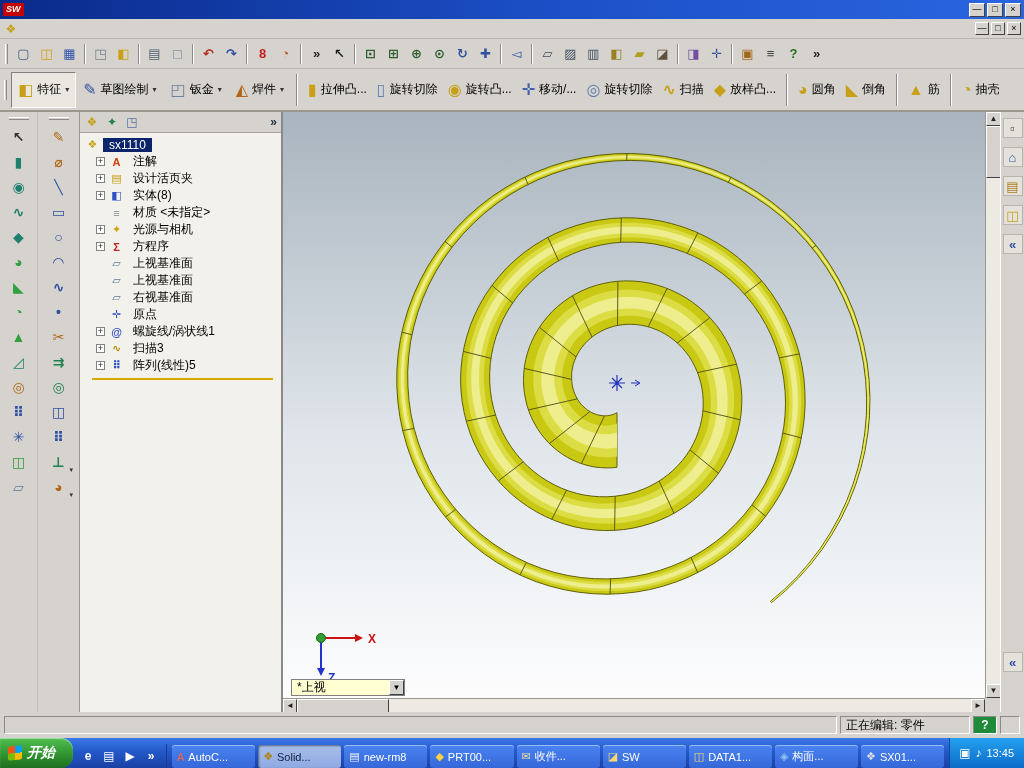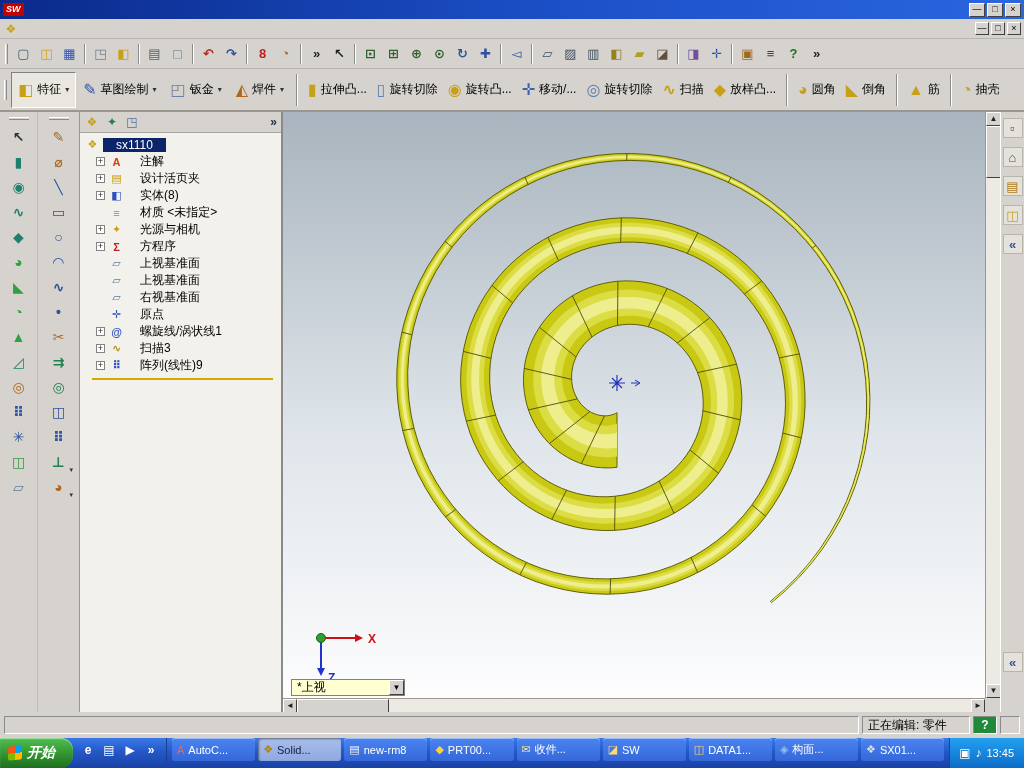--- a/index.html
+++ b/index.html
@@ -46,21 +46,21 @@
   .treepanel{position:absolute;left:80px;top:112px;width:203px;bottom:56px;background:#f2f1eb;border-right:2px solid #8a8a8a;display:flex;flex-direction:column}
   .thead{height:21px;background:#d6d3ce;border-bottom:1px solid #a8a5a0;display:flex;align-items:center;padding:0 4px;gap:4px}
   .thico{width:16px;text-align:center;font-size:12px;font-weight:bold}
   .thchev{margin-left:auto;font-size:12px;font-weight:bold;color:#234}
   .tbody{flex:1;padding-top:3px;overflow:hidden}
   .trow{display:flex;align-items:center;height:17px;padding-left:16px;white-space:nowrap}
   .trow.root{padding-left:5px}
   .texp{width:9px;min-width:9px;height:9px;border:1px solid #848284;background:#fff;font-size:9px;line-height:7px;text-align:center;margin-right:4px;color:#222}
   .texp.hidden{visibility:hidden}
   .tico{width:15px;min-width:15px;text-align:center;margin-right:3px;font-size:11px;font-weight:bold}
-  .tlabel{padding:0 13px}
+  .tlabel{padding:0 6px}
   .tlabel.sel{background:#0b246a;color:#fff}
   .rollback{border-top:2px solid #d4aa00;margin:4px 8px 0 12px}
 
   
   .viewport{position:absolute;left:283px;top:112px;width:702px;height:586px;background:linear-gradient(#a9b4be,#dfe5ea 55%,#fdfdfe);overflow:hidden}
   .viewport svg.model{position:absolute;left:0;top:0}
   .viewcombo{position:absolute;left:8px;bottom:2px;width:114px;height:17px;background:#ffffd2;border:1px solid #808080;display:flex;align-items:center;padding-left:5px;font-size:12px}
   .vcbtn{margin-left:auto;width:15px;height:15px;background:#d6d3ce;border:1px solid;border-color:#fff #404040 #404040 #fff;text-align:center;font-size:8px;line-height:13px}
   .triadbox{position:absolute;left:18px;bottom:10px}
 
@@ -77,26 +77,26 @@
 
   
   .taskpane{position:absolute;left:1000px;top:112px;width:24px;bottom:56px;background:#d6d3ce;border-left:1px solid #fff;display:flex;flex-direction:column;align-items:center;padding-top:6px;gap:9px}
   .tpicon{width:20px;height:20px;display:flex;align-items:center;justify-content:center;font-size:13px;font-weight:bold;border:1px solid #b8b5ae;background:#e4e2db}
   .tpbottom{margin-top:auto;margin-bottom:40px;display:flex;flex-direction:column;gap:8px;align-items:center}
 
   
   .statusbar{position:absolute;left:0;top:712px;width:1024px;height:26px;background:#d6d3ce;display:flex;align-items:center;gap:3px;padding:3px 4px}
   .sfield{height:18px;border:1px solid;border-color:#8a8a8a #fff #fff #8a8a8a;display:flex;align-items:center;padding:0 5px;font-size:12px}
   .sf1{flex:1}
-  .sf2{width:108px}
+  .sf2{width:130px}
   .sf3{width:24px;justify-content:center;color:#fff;background:#1f8a3a;font-weight:bold}
   .sf4{width:20px}
 
   
-  .taskbar{position:absolute;left:0;top:738px;width:1024px;height:30px;background:linear-gradient(#3a78e8,#2458c8 45%,#1941a5);display:flex;align-items:flex-start}
+  .taskbar{position:absolute;left:0;top:738px;width:1024px;height:30px;background:linear-gradient(#3a78e8,#2458c8 45%,#1941a5);display:flex;align-items:flex-end}
   .startbtn{height:30px;background:linear-gradient(#4fbf4f,#2f8f2f 60%,#1f6f1f);color:#fff;font-weight:bold;font-style:italic;font-size:14px;padding:0 18px 0 8px;border-radius:0 12px 12px 0;display:flex;align-items:center;gap:5px;box-shadow:inset 0 1px 1px rgba(255,255,255,.5)}
   .flag{width:14px;height:14px;border-radius:2px;background:conic-gradient(from 0deg,#00a1f1 0 25%,#ffbb00 0 50%,#7cbb00 0 75%,#f65314 0 100%);transform:skewY(-6deg)}
   .qlaunch{display:flex;align-items:center;gap:3px;padding:0 6px;border-right:1px solid #1a3d8f;height:24px}
   .qlicon{width:18px;height:18px;display:flex;align-items:center;justify-content:center;color:#fff;font-size:12px;font-weight:bold}
   .tasks{display:flex;gap:3px;flex:1;padding:0 5px;overflow:hidden}
   .taskbtn{flex:1;max-width:92px;height:23px;background:linear-gradient(#4a84f2,#3567d8);border-radius:3px;color:#fff;display:flex;align-items:center;gap:4px;padding:0 5px;font-size:11px;white-space:nowrap;overflow:hidden;box-shadow:inset 0 1px 0 rgba(255,255,255,.45)}
   .taskbtn.active{background:linear-gradient(#a8bdea,#8fa9e2);color:#102040;box-shadow:inset 1px 1px 2px rgba(0,0,0,.45)}
   .tbico{font-size:11px}
   .tray{height:30px;background:linear-gradient(#24a0f0,#0c6cc8);display:flex;align-items:center;gap:5px;padding:0 10px 0 9px;border-left:1px solid #0a4a9a;color:#fff}
   .trayicon{font-size:12px}
@@ -416,21 +416,21 @@
         <span class="tlabel">螺旋线/涡状线1</span>
       </div>
       <div class="trow">
         <span class="texp">+</span>
         <span class="tico" style="color: rgb(176, 144, 16);">∿</span>
         <span class="tlabel">扫描3</span>
       </div>
       <div class="trow">
         <span class="texp">+</span>
         <span class="tico" style="color: rgb(48, 80, 192);">⠿</span>
-        <span class="tlabel">阵列(线性)9</span>
+        <span class="tlabel">阵列(线性)5</span>
       </div>
       <div class="rollback"></div>
     </div>
 </div>
 
 <div class="viewport">
   <svg class="model" id="model-svg" width="702" height="586" viewBox="0 0 702 586">
       <path d="M334.0 355.3L328.5 355.8L323.0 355.9L317.4 355.6L311.8 355.0L306.3 353.9L300.7 352.4L295.3 350.5L289.9 348.2L284.7 345.5L279.6 342.4L274.8 339.0L270.1 335.1L265.7 330.9L261.6 326.4L257.8 321.6L254.3 316.4L251.2 311.0L248.4 305.4L246.0 299.5L244.0 293.4L242.5 287.1L241.4 280.7L240.7 274.2L240.5 267.6L240.8 260.9L241.5 254.3L242.7 247.6L244.5 241.0L246.6 234.5L249.3 228.2L252.4 222.0L256.0 216.0L260.0 210.2L264.5 204.7L269.3 199.4L274.6 194.5L280.2 190.0L286.2 185.8L292.5 182.0L299.1 178.7L305.9 175.8L313.0 173.4L320.3 171.5L327.7 170.1L335.3 169.2L343.0 168.9L350.7 169.1L358.5 169.8L366.2 171.1L373.8 173.0L381.4 175.4L388.8 178.4L396.0 181.9L403.0 185.9L409.7 190.4L416.2 195.4L422.3 200.9L428.0 206.9L433.4 213.2L438.3 220.0L442.7 227.2L446.7 234.6L450.1 242.4L453.0 250.5L455.3 258.8L457.1 267.3L458.2 275.9L458.8 284.6L458.7 293.4L458.0 302.3L456.7 311.1L454.7 319.8L452.1 328.4L448.9 336.9L445.1 345.2L440.7 353.2L435.8 360.9L430.2 368.3L424.1 375.4L417.5 382.0L410.4 388.2L402.9 393.9L394.9 399.0L386.6 403.7L377.9 407.7L368.9 411.1L359.6 413.9L350.1 416.1L340.4 417.6L330.6 418.4L320.7 418.5L310.8 417.9L300.9 416.7L291.0 414.7L281.3 412.0L271.8 408.6L262.4 404.5L253.4 399.8L244.6 394.4L236.2 388.4L228.2 381.8L220.6 374.6L213.6 366.8L207.1 358.5L201.1 349.8L195.8 340.6L191.1 331.0L187.0 321.1L183.7 310.8L181.1 300.3L179.2 289.6L178.0 278.8L177.6 267.8L178.0 256.8L179.2 245.8L181.2 234.8L183.9 224.0L187.4 213.3L191.7 202.9L196.7 192.7L202.4 182.9L208.9 173.5L216.0 164.5L223.7 155.9L232.1 148.0L241.1 140.6L250.6 133.8L260.6 127.7L271.0 122.2L281.9 117.5L293.1 113.6L304.5 110.4L316.3 108.1L328.2 106.5L340.2 105.8L352.4 106.0L364.5 107.0L376.6 108.8L388.5 111.6L400.3 115.1L411.9 119.5L423.1 124.8L434.0 130.8L444.5 137.6L454.6 145.2L464.1 153.4L473.0 162.4L481.4 172.0L489.0 182.2L496.0 193.0L502.2 204.2L507.6 216.0L512.2 228.1L516.0 240.5L518.9 253.3L520.9 266.2L521.9 279.4L522.1 292.6L521.3 305.8L519.6 319.0L517.0 332.1L513.4 345.0L508.9 357.7L503.5 370.1L497.3 382.2L490.1 393.8L482.2 404.9L473.5 415.5L464.0 425.4L453.8 434.7L442.9 443.3L431.4 451.2L419.3 458.2L406.8 464.4L393.7 469.7L380.3 474.1L366.6 477.6L352.6 480.1L338.4 481.6L324.1 482.2L309.8 481.7L295.4 480.2L281.2 477.7L267.1 474.2L253.2 469.7L239.7 464.2L226.5 457.7L213.8 450.4L201.6 442.1L189.9 432.9L178.9 423.0L168.6 412.2L159.0 400.7L150.2 388.5L142.3 375.7L135.2 362.3L129.1 348.4L124.0 334.1L119.9 319.4L116.8 304.4L114.8 289.1L113.8 273.7L113.9 258.3L115.1 242.8L117.4 227.4L120.8 212.1L125.3 197.1L130.8 182.4L137.4 168.0L144.9 154.1L153.5 140.8L163.0 128.0L173.4 115.9L184.7 104.5L196.8 93.9L209.6 84.1L223.2 75.2L237.3 67.3L252.1 60.4L267.3 54.5L283.0 49.6L299.0 45.9L315.2 43.3L331.7 41.8L348.3 41.5L364.9 42.4L381.5 44.4L397.9 47.6L414.1 52.0L430.1 57.5L445.6 64.1L460.7 71.8L475.3 80.6L489.2 90.4L502.5 101.2L515.0 112.9L526.7 125.6L537.5 139.0L547.3 153.2L556.2 168.1L564.0 183.7L570.8 199.8L576.4 216.4L580.8 233.4L584.1 250.7L586.1 268.2L586.9 285.9L586.5 303.7L584.8 321.5L581.9 339.1L577.7 356.5L572.3 373.7L565.7 390.4L557.9 406.8L548.9 422.5L538.9 437.7L527.7 452.2L515.6 465.8L502.5 478.7L488.5 490.6L487.5 489.3L501.4 477.4L514.3 464.6L526.3 450.9L537.3 436.5L547.1 421.3L555.9 405.6L563.5 389.4L569.9 372.7L575.1 355.7L579.1 338.4L581.8 320.9L583.4 303.4L583.6 285.8L582.7 268.4L580.5 251.1L577.1 234.0L572.6 217.4L566.9 201.1L560.1 185.3L552.3 170.1L543.4 155.5L533.6 141.7L522.8 128.6L511.3 116.3L498.9 105.0L485.8 94.5L472.0 85.1L457.7 76.6L442.9 69.3L427.7 63.0L412.1 57.8L396.2 53.7L380.2 50.8L364.0 49.0L347.9 48.4L331.8 48.9L315.8 50.5L300.1 53.2L284.6 57.0L269.5 61.9L254.9 67.8L240.7 74.7L227.1 82.5L214.2 91.2L202.0 100.8L190.5 111.2L179.8 122.3L169.9 134.1L161.0 146.4L152.9 159.4L145.9 172.8L139.8 186.6L134.7 200.8L130.7 215.2L127.6 229.8L125.7 244.5L124.7 259.2L124.9 274.0L126.0 288.6L128.1 303.0L131.3 317.2L135.4 331.0L140.5 344.5L146.4 357.6L153.3 370.1L161.0 382.0L169.4 393.4L178.6 404.0L188.5 414.0L199.0 423.2L210.0 431.6L221.6 439.1L233.7 445.8L246.1 451.6L258.8 456.5L271.8 460.5L284.9 463.5L298.2 465.6L311.5 466.7L324.9 466.9L338.1 466.2L351.2 464.5L364.0 462.0L376.6 458.5L388.9 454.2L400.8 449.1L412.2 443.2L423.1 436.5L433.5 429.1L443.3 421.0L452.4 412.3L460.9 403.1L468.6 393.3L475.6 383.0L481.9 372.3L487.3 361.3L491.9 350.0L495.7 338.4L498.7 326.7L500.8 314.9L502.1 303.0L502.5 291.1L502.1 279.2L500.8 267.5L498.8 256.0L495.9 244.7L492.3 233.7L488.0 223.0L482.9 212.7L477.1 202.9L470.7 193.5L463.7 184.7L456.2 176.4L448.1 168.7L439.6 161.7L430.6 155.3L421.2 149.6L411.6 144.6L401.6 140.3L391.5 136.8L381.2 134.0L370.8 131.9L360.3 130.6L349.8 130.1L339.4 130.2L329.0 131.1L318.9 132.8L308.9 135.1L299.2 138.1L289.7 141.8L280.6 146.0L271.9 150.9L263.7 156.4L255.8 162.4L248.5 168.9L241.7 175.8L235.4 183.2L229.7 190.9L224.6 198.9L220.1 207.3L216.3 215.9L213.1 224.6L210.5 233.5L208.6 242.5L207.3 251.6L206.7 260.7L206.7 269.7L207.3 278.6L208.6 287.4L210.5 296.0L213.0 304.4L216.0 312.6L219.6 320.4L223.7 328.0L228.3 335.1L233.3 341.9L238.8 348.3L244.6 354.2L250.8 359.6L257.4 364.5L264.2 368.9L271.2 372.8L278.5 376.2L285.9 379.0L293.4 381.3L301.0 383.0L308.7 384.1L316.3 384.7L323.9 384.8L331.4 384.3L338.8 383.3L346.1 381.8L353.2 379.8L360.0 377.3L366.6 374.3L372.9 371.0L378.9 367.2L384.6 363.0L389.9 358.5L394.8 353.7L399.3 348.6L403.4 343.2L407.1 337.6L410.3 331.8L413.1 325.8L415.4 319.7L417.3 313.6L418.7 307.3L419.7 301.1L420.2 294.9L420.2 288.7L419.8 282.6L419.0 276.6L417.8 270.7L416.1 265.0L414.1 259.5L411.7 254.2L409.0 249.1L406.0 244.3L402.6 239.8L399.0 235.6L395.1 231.7L391.1 228.2L386.8 225.0L382.3 222.1L377.7 219.6L373.0 217.5L368.3 215.7L363.4 214.3L358.6 213.3L353.7 212.6L348.9 212.3L344.1 212.3L339.4 212.7L334.8 213.4L330.3 214.4L326.0 215.8L321.8 217.4L317.9 219.3L314.1 221.5L310.6 223.8L307.3 226.4L304.2 229.2L301.4 232.2L298.9 235.3L296.6 238.5L294.6 241.9L292.9 245.3L291.5 248.8L290.3 252.3L289.5 255.9L288.9 259.4L288.6 262.9L288.6 266.3L288.8 269.7L289.2 273.0L289.9 276.2L290.8 279.3L291.9 282.2L293.3 285.0L294.7 287.6L296.4 290.0L298.2 292.3L300.1 294.3L302.2 296.2L304.3 297.9L306.5 299.3L308.7 300.6L311.0 301.6L313.4 302.5L315.7 303.1L318.0 303.5L320.2 303.8L322.5 303.8L324.6 303.7L326.7 303.4L328.7 302.9L330.6 302.3L332.3 301.6L334.0 300.7Z" fill="#c9c914" stroke="#5f5f08" stroke-width="1"></path>
       <path d="M334.0 344.4L329.3 345.0L324.5 345.2L319.7 345.1L314.8 344.7L309.9 343.8L305.1 342.7L300.3 341.2L295.5 339.3L290.9 337.0L286.4 334.4L282.0 331.5L277.9 328.2L273.9 324.6L270.2 320.7L266.7 316.5L263.5 312.0L260.6 307.3L258.0 302.3L255.8 297.1L253.9 291.7L252.4 286.1L251.3 280.4L250.5 274.6L250.2 268.7L250.4 262.7L250.9 256.7L251.9 250.7L253.3 244.7L255.2 238.8L257.5 233.0L260.2 227.3L263.4 221.8L266.9 216.5L270.9 211.4L275.2 206.6L279.9 202.0L285.0 197.8L290.4 193.9L296.1 190.4L302.1 187.2L308.3 184.5L314.8 182.2L321.4 180.3L328.2 179.0L335.2 178.1L342.3 177.6L349.4 177.7L356.5 178.3L363.7 179.4L370.8 181.1L377.8 183.2L384.7 185.8L391.4 189.0L397.9 192.6L404.3 196.7L410.3 201.3L416.0 206.4L421.5 211.8L426.5 217.7L431.2 224.0L435.4 230.6L439.1 237.5L442.4 244.8L445.2 252.3L447.5 260.0L449.2 268.0L450.4 276.0L451.0 284.2L451.0 292.5L450.4 300.8L449.3 309.1L447.5 317.3L445.2 325.5L442.2 333.5L438.7 341.3L434.7 348.9L430.0 356.3L424.9 363.3L419.2 370.0L413.0 376.3L406.3 382.2L399.2 387.7L391.7 392.7L383.8 397.1L375.6 401.0L367.1 404.4L358.3 407.1L349.3 409.2L340.1 410.7L330.8 411.6L321.4 411.8L311.9 411.3L302.4 410.2L293.0 408.3L283.7 405.8L274.6 402.7L265.6 398.9L256.9 394.4L248.5 389.3L240.4 383.6L232.7 377.3L225.4 370.5L218.6 363.1L212.3 355.2L206.5 346.9L201.4 338.1L196.8 328.9L192.8 319.4L189.5 309.6L186.9 299.5L185.0 289.2L183.9 278.7L183.4 268.2L183.8 257.5L184.8 246.9L186.7 236.3L189.2 225.9L192.5 215.6L196.6 205.5L201.4 195.6L206.9 186.1L213.0 176.9L219.9 168.2L227.3 159.9L235.4 152.1L244.0 144.9L253.2 138.3L262.8 132.3L272.9 127.0L283.4 122.4L294.3 118.5L305.4 115.3L316.8 113.0L328.4 111.4L340.1 110.7L351.8 110.8L363.6 111.7L375.4 113.5L387.1 116.1L398.5 119.5L409.8 123.7L420.8 128.7L431.5 134.6L441.8 141.1L451.6 148.5L460.9 156.5L469.7 165.2L477.9 174.5L485.4 184.5L492.2 195.0L498.3 205.9L503.7 217.4L508.3 229.2L512.0 241.4L514.9 253.8L516.9 266.5L518.0 279.3L518.2 292.3L517.5 305.2L515.9 318.2L513.3 331.0L509.9 343.7L505.5 356.2L500.3 368.4L494.2 380.2L487.2 391.6L479.5 402.6L470.9 413.0L461.7 422.8L451.7 432.0L441.0 440.5L429.7 448.2L417.9 455.2L405.6 461.3L392.8 466.6L379.6 471.0L366.1 474.5L352.3 477.0L338.4 478.5L324.3 479.1L310.1 478.7L296.0 477.3L281.9 474.8L268.0 471.4L254.4 467.0L241.0 461.7L227.9 455.4L215.4 448.1L203.3 440.0L191.7 431.0L180.8 421.2L170.6 410.6L161.1 399.2L152.4 387.2L144.5 374.6L137.5 361.4L131.4 347.6L126.3 333.5L122.2 318.9L119.1 304.1L117.0 289.0L116.0 273.8L116.1 258.5L117.2 243.1L119.5 227.9L122.8 212.7L127.2 197.8L132.6 183.2L139.1 169.0L146.5 155.2L155.0 141.9L164.4 129.2L174.7 117.2L185.9 105.8L197.8 95.3L210.5 85.5L224.0 76.7L238.0 68.8L252.6 61.9L267.7 56.0L283.3 51.1L299.2 47.4L315.4 44.7L331.7 43.2L348.2 42.9L364.7 43.7L381.2 45.7L397.6 48.8L413.7 53.1L429.6 58.6L445.1 65.1L460.1 72.8L474.6 81.5L488.5 91.2L501.7 101.9L514.2 113.6L525.9 126.2L536.7 139.5L546.6 153.7L555.4 168.5L563.3 184.0L570.0 200.1L575.6 216.6L580.1 233.5L583.4 250.8L585.4 268.3L586.3 285.9L585.9 303.7L584.2 321.4L581.3 339.0L577.2 356.4L571.8 373.5L565.2 390.2L557.5 406.5L548.6 422.3L538.5 437.5L527.5 451.9L515.3 465.6L502.3 478.4L488.3 490.4L487.7 489.6L501.6 477.6L514.6 464.8L526.6 451.1L537.6 436.7L547.5 421.6L556.3 405.9L563.9 389.6L570.4 372.9L575.6 355.9L579.6 338.5L582.4 321.0L584.0 303.5L584.3 285.9L583.4 268.4L581.2 251.0L577.9 233.9L573.4 217.2L567.7 200.8L560.9 185.0L553.1 169.7L544.2 155.1L534.4 141.1L523.6 128.0L512.0 115.6L499.6 104.2L486.5 93.7L472.7 84.2L458.3 75.7L443.4 68.2L428.1 61.9L412.5 56.6L396.6 52.5L380.4 49.5L364.2 47.7L348.0 47.0L331.8 47.5L315.7 49.1L299.8 51.8L284.3 55.6L269.1 60.4L254.3 66.3L240.0 73.2L226.3 81.1L213.3 89.8L200.9 99.4L189.3 109.8L178.5 121.0L168.5 132.8L159.5 145.3L151.3 158.3L144.2 171.8L138.0 185.8L132.8 200.0L128.7 214.6L125.6 229.3L123.6 244.1L122.6 259.0L122.6 273.9L123.7 288.7L125.9 303.3L129.0 317.6L133.1 331.6L138.2 345.3L144.2 358.5L151.1 371.2L158.8 383.3L167.3 394.8L176.6 405.7L186.6 415.8L197.2 425.1L208.4 433.7L220.1 441.4L232.2 448.2L244.8 454.1L257.7 459.1L270.8 463.2L284.2 466.3L297.7 468.5L311.2 469.7L324.7 470.0L338.2 469.3L351.5 467.6L364.6 465.1L377.4 461.6L389.9 457.3L402.0 452.1L413.6 446.2L424.8 439.4L435.4 431.9L445.4 423.8L454.7 414.9L463.4 405.5L471.4 395.6L478.5 385.2L485.0 374.3L490.6 363.1L495.3 351.6L499.3 339.8L502.3 327.8L504.6 315.7L505.9 303.5L506.4 291.4L506.0 279.2L504.8 267.3L502.8 255.4L499.9 243.8L496.3 232.5L491.9 221.6L486.8 211.0L480.9 200.9L474.4 191.3L467.3 182.2L459.6 173.6L451.3 165.7L442.6 158.4L433.4 151.8L423.8 145.9L413.9 140.6L403.7 136.2L393.3 132.5L382.6 129.5L371.9 127.3L361.1 125.9L350.3 125.2L339.5 125.4L328.9 126.2L318.3 127.8L308.0 130.2L297.9 133.2L288.2 136.9L278.7 141.3L269.7 146.3L261.0 151.9L252.9 158.0L245.2 164.7L238.1 171.8L231.5 179.4L225.5 187.4L220.2 195.7L215.4 204.4L211.4 213.3L207.9 222.4L205.2 231.6L203.1 241.0L201.7 250.4L200.9 259.9L200.9 269.3L201.5 278.6L202.7 287.9L204.6 296.9L207.1 305.7L210.2 314.3L213.9 322.6L218.1 330.5L222.8 338.1L228.1 345.2L233.7 352.0L239.8 358.2L246.3 364.0L253.1 369.3L260.3 374.0L267.6 378.2L275.3 381.9L283.1 384.9L291.0 387.4L299.0 389.3L307.1 390.6L315.2 391.4L323.3 391.5L331.3 391.1L339.2 390.2L346.9 388.6L354.4 386.6L361.8 384.0L368.9 381.0L375.6 377.5L382.1 373.6L388.2 369.2L394.0 364.4L399.3 359.3L404.3 353.9L408.8 348.2L412.8 342.2L416.4 336.1L419.5 329.7L422.1 323.2L424.3 316.5L425.9 309.8L427.1 303.1L427.7 296.4L427.9 289.6L427.6 283.0L426.9 276.4L425.6 270.0L424.0 263.7L421.9 257.7L419.4 251.8L416.5 246.2L413.3 240.9L409.8 235.9L405.9 231.2L401.7 226.8L397.3 222.7L392.7 219.1L387.8 215.8L382.8 212.9L377.6 210.3L372.4 208.2L367.0 206.5L361.6 205.2L356.2 204.3L350.8 203.8L345.4 203.7L340.1 203.9L334.9 204.6L329.8 205.6L324.8 206.9L320.1 208.6L315.5 210.6L311.1 212.9L306.9 215.5L303.0 218.3L299.4 221.4L296.0 224.7L292.9 228.1L290.2 231.8L287.7 235.5L285.5 239.4L283.7 243.4L282.1 247.5L280.9 251.6L280.0 255.7L279.4 259.8L279.1 263.9L279.2 268.0L279.5 271.9L280.1 275.8L280.9 279.5L282.0 283.2L283.4 286.6L285.0 290.0L286.8 293.1L288.8 296.0L291.0 298.8L293.3 301.3L295.8 303.6L298.3 305.7L301.0 307.5L303.8 309.1L306.6 310.5L309.5 311.6L312.4 312.5L315.2 313.1L318.1 313.5L320.9 313.7L323.7 313.7L326.4 313.5L329.1 313.0L331.6 312.4L334.0 311.6Z" fill="#dcdc45" stroke="none"></path>
       <path d="M334.0 335.4L329.9 336.0L325.8 336.4L321.5 336.4L317.3 336.1L313.0 335.6L308.7 334.7L304.4 333.4L300.2 331.9L296.0 330.0L292.0 327.8L288.0 325.3L284.2 322.5L280.6 319.4L277.2 316.0L274.0 312.3L271.0 308.4L268.3 304.2L265.9 299.8L263.8 295.1L262.0 290.3L260.5 285.3L259.4 280.2L258.7 274.9L258.3 269.5L258.3 264.1L258.7 258.7L259.5 253.2L260.7 247.7L262.3 242.3L264.3 237.0L266.7 231.8L269.5 226.7L272.6 221.8L276.2 217.0L280.1 212.5L284.4 208.3L289.0 204.3L293.9 200.6L299.1 197.3L304.5 194.3L310.3 191.7L316.2 189.5L322.4 187.7L328.7 186.3L335.1 185.3L341.7 184.9L348.3 184.9L355.0 185.3L361.6 186.3L368.2 187.7L374.8 189.6L381.3 192.0L387.6 194.9L393.8 198.2L399.7 202.0L405.5 206.2L410.9 210.9L416.0 215.9L420.8 221.4L425.3 227.2L429.3 233.4L432.9 239.9L436.1 246.7L438.8 253.8L441.0 261.0L442.7 268.5L443.9 276.1L444.6 283.9L444.7 291.7L444.2 299.6L443.2 307.4L441.6 315.3L439.4 323.0L436.7 330.6L433.4 338.1L429.6 345.4L425.3 352.4L420.4 359.2L415.1 365.6L409.2 371.7L402.9 377.3L396.2 382.6L389.1 387.4L381.6 391.7L373.8 395.5L365.6 398.8L357.2 401.5L348.6 403.6L339.8 405.1L330.9 406.0L321.9 406.2L312.8 405.8L303.7 404.8L294.7 403.1L285.7 400.8L276.9 397.8L268.3 394.2L259.9 390.0L251.7 385.1L243.9 379.7L236.5 373.7L229.4 367.1L222.8 360.0L216.6 352.5L211.0 344.4L206.0 336.0L201.5 327.2L197.6 318.0L194.4 308.5L191.8 298.8L189.9 288.8L188.7 278.7L188.2 268.5L188.5 258.2L189.5 247.9L191.2 237.6L193.6 227.5L196.8 217.4L200.7 207.6L205.2 198.0L210.5 188.7L216.5 179.8L223.1 171.3L230.3 163.2L238.1 155.6L246.5 148.5L255.4 142.0L264.7 136.1L274.5 130.9L284.7 126.4L295.3 122.5L306.1 119.4L317.2 117.1L328.5 115.5L339.9 114.7L351.4 114.8L362.9 115.6L374.4 117.3L385.8 119.8L397.1 123.0L408.1 127.1L418.9 132.0L429.4 137.7L439.4 144.1L449.1 151.2L458.3 159.0L466.9 167.5L474.9 176.6L482.4 186.3L489.1 196.6L495.2 207.3L500.5 218.5L505.0 230.1L508.7 242.0L511.5 254.3L513.6 266.7L514.7 279.3L514.9 292.0L514.3 304.8L512.7 317.5L510.3 330.1L507.0 342.6L502.7 354.9L497.6 366.9L491.6 378.6L484.9 389.8L477.2 400.6L468.9 410.9L459.8 420.6L449.9 429.7L439.5 438.1L428.4 445.8L416.7 452.7L404.6 458.8L392.0 464.1L379.0 468.4L365.7 471.9L352.1 474.4L338.3 476.0L324.4 476.6L310.4 476.2L296.4 474.9L282.6 472.5L268.8 469.2L255.3 464.9L242.0 459.6L229.1 453.4L216.7 446.3L204.7 438.2L193.2 429.4L182.4 419.7L172.2 409.2L162.8 398.0L154.1 386.1L146.3 373.6L139.3 360.6L133.3 347.0L128.2 333.0L124.1 318.6L120.9 303.9L118.9 288.9L117.8 273.8L117.9 258.6L119.0 243.4L121.2 228.3L124.4 213.2L128.7 198.4L134.1 183.9L140.5 169.8L147.9 156.1L156.2 142.8L165.5 130.2L175.7 118.2L186.8 106.9L198.7 96.4L211.3 86.7L224.6 77.9L238.6 70.0L253.1 63.1L268.1 57.2L283.6 52.3L299.4 48.6L315.5 45.9L331.7 44.4L348.2 44.0L364.6 44.8L381.0 46.8L397.3 49.9L413.4 54.1L429.2 59.5L444.6 66.0L459.6 73.6L474.1 82.2L488.0 91.9L501.2 102.6L513.6 114.2L525.3 126.7L536.0 140.0L545.9 154.1L554.8 168.8L562.6 184.3L569.4 200.3L575.0 216.7L579.5 233.6L582.8 250.8L584.9 268.3L585.7 285.9L585.3 303.6L583.7 321.3L580.8 338.8L576.7 356.2L571.4 373.3L564.9 390.1L557.1 406.3L548.3 422.1L538.3 437.2L527.2 451.7L515.1 465.4L502.1 478.2L488.1 490.1L487.9 489.8L501.8 477.9L514.8 465.0L526.8 451.3L537.8 436.9L547.8 421.8L556.6 406.0L564.3 389.8L570.8 373.1L576.0 356.0L580.1 338.7L582.9 321.1L584.5 303.5L584.8 285.9L583.9 268.3L581.8 250.9L578.5 233.8L574.0 217.0L568.3 200.6L561.6 184.7L553.7 169.4L544.8 154.7L535.0 140.7L524.2 127.5L512.6 115.1L500.2 103.6L487.0 93.0L473.2 83.4L458.8 74.9L443.9 67.4L428.5 61.0L412.8 55.7L396.8 51.5L380.7 48.5L364.4 46.6L348.0 45.9L331.8 46.3L315.6 47.9L299.7 50.6L284.0 54.3L268.7 59.2L253.8 65.1L239.5 72.0L225.7 79.9L212.5 88.6L200.1 98.3L188.4 108.7L177.5 119.9L167.4 131.8L158.2 144.4L150.0 157.5L142.8 171.1L136.5 185.1L131.3 199.4L127.1 214.1L123.9 228.9L121.8 243.9L120.8 258.9L120.8 273.9L121.9 288.8L124.0 303.5L127.1 318.0L131.3 332.2L136.3 345.9L142.4 359.3L149.3 372.1L157.0 384.4L165.6 396.0L174.9 407.0L185.0 417.3L195.7 426.7L207.0 435.4L218.8 443.2L231.1 450.2L243.7 456.2L256.8 461.3L270.1 465.5L283.6 468.7L297.2 470.9L310.9 472.2L324.6 472.5L338.2 471.8L351.7 470.2L365.0 467.7L378.0 464.2L390.7 459.9L403.0 454.7L414.8 448.6L426.1 441.8L436.9 434.3L447.1 426.0L456.6 417.1L465.5 407.6L473.6 397.5L480.9 386.9L487.5 375.9L493.2 364.5L498.1 352.8L502.2 340.9L505.4 328.7L507.7 316.4L509.1 304.0L509.6 291.6L509.3 279.3L508.1 267.0L506.1 255.0L503.3 243.2L499.6 231.6L495.1 220.4L489.9 209.6L484.0 199.3L477.4 189.4L470.2 180.1L462.3 171.3L453.9 163.2L445.0 155.7L435.7 148.9L425.9 142.7L415.8 137.4L405.4 132.7L394.7 128.9L383.9 125.8L372.9 123.5L361.8 122.0L350.7 121.3L339.7 121.3L328.7 122.2L317.9 123.7L307.3 126.1L296.9 129.1L286.9 132.9L277.1 137.3L267.8 142.4L258.9 148.1L250.4 154.4L242.5 161.2L235.1 168.5L228.3 176.3L222.1 184.5L216.5 193.1L211.6 202.0L207.3 211.1L203.7 220.5L200.8 230.0L198.6 239.7L197.0 249.5L196.2 259.2L196.1 269.0L196.6 278.7L197.9 288.2L199.7 297.6L202.3 306.8L205.4 315.7L209.2 324.3L213.5 332.6L218.4 340.5L223.7 348.0L229.6 355.0L235.9 361.6L242.6 367.7L249.6 373.2L257.0 378.2L264.7 382.7L272.6 386.5L280.7 389.8L289.0 392.5L297.4 394.5L305.8 396.0L314.3 396.8L322.7 397.1L331.1 396.7L339.4 395.8L347.6 394.3L355.5 392.2L363.2 389.6L370.7 386.5L377.9 382.9L384.8 378.8L391.3 374.3L397.4 369.3L403.1 364.0L408.4 358.4L413.2 352.4L417.6 346.1L421.4 339.6L424.8 332.9L427.7 326.0L430.0 319.0L431.9 311.9L433.2 304.7L434.0 297.6L434.3 290.4L434.0 283.3L433.3 276.3L432.1 269.4L430.4 262.7L428.3 256.2L425.7 249.9L422.8 243.8L419.4 238.1L415.6 232.6L411.6 227.5L407.2 222.7L402.5 218.2L397.5 214.2L392.3 210.5L387.0 207.3L381.4 204.5L375.7 202.1L370.0 200.1L364.1 198.6L358.2 197.5L352.4 196.8L346.5 196.5L340.7 196.7L335.0 197.3L329.4 198.3L323.9 199.6L318.6 201.3L313.5 203.4L308.6 205.8L304.0 208.6L299.6 211.6L295.4 214.9L291.6 218.4L288.1 222.2L284.9 226.2L282.0 230.3L279.4 234.6L277.2 239.0L275.4 243.5L273.8 248.1L272.7 252.7L271.9 257.3L271.4 261.9L271.2 266.5L271.4 271.0L271.9 275.4L272.8 279.8L273.9 284.0L275.3 288.0L277.0 291.9L278.9 295.6L281.0 299.1L283.4 302.4L286.0 305.5L288.7 308.3L291.6 310.9L294.7 313.2L297.8 315.3L301.0 317.1L304.4 318.6L307.7 319.8L311.1 320.8L314.5 321.6L317.9 322.0L321.3 322.2L324.6 322.2L327.8 321.9L331.0 321.4L334.0 320.6Z" fill="#eeee8e" stroke="none"></path>

